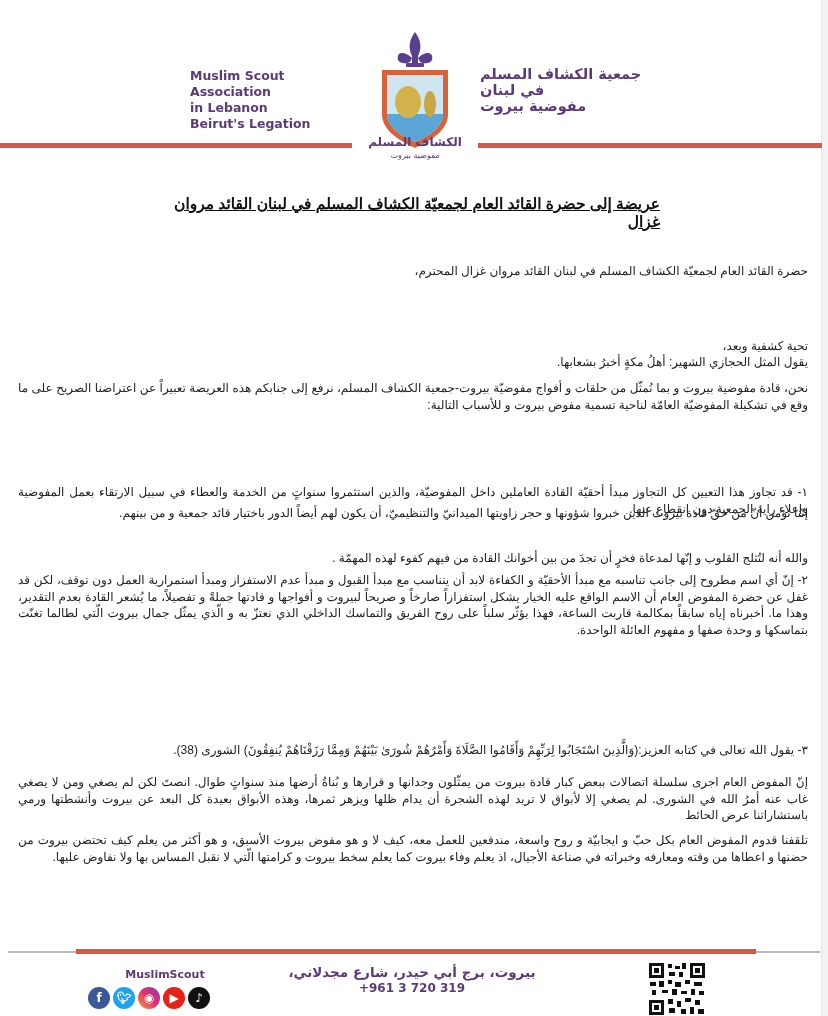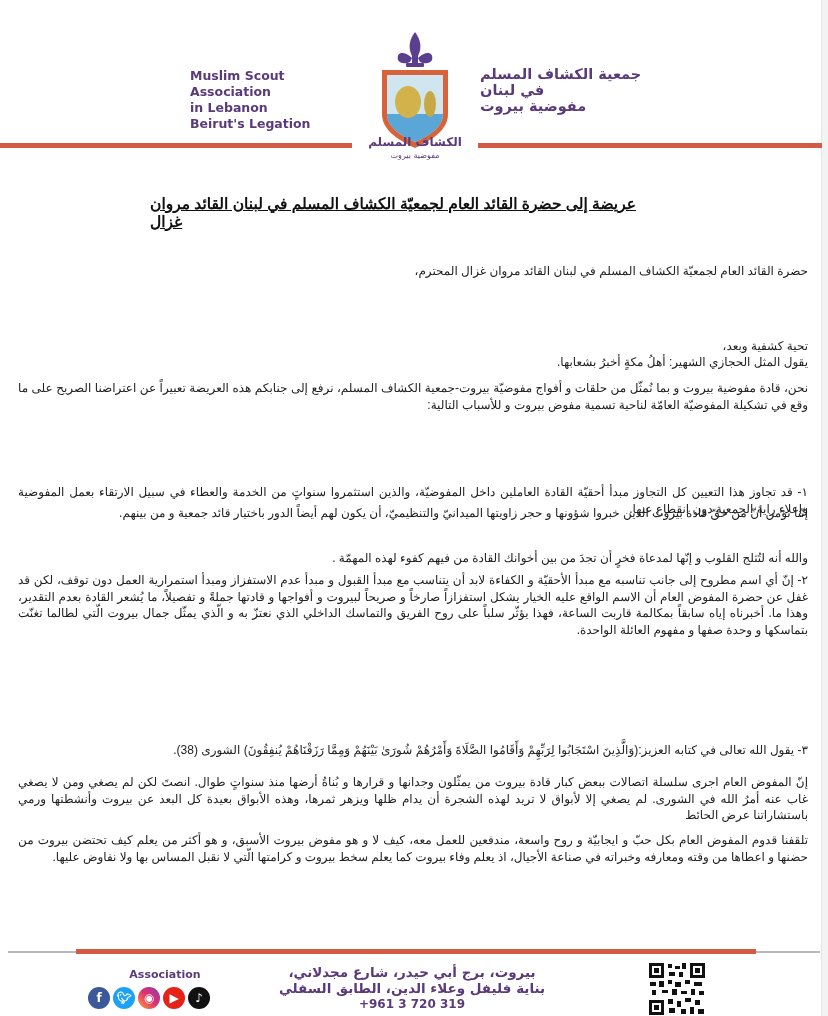--- a/index.html
+++ b/index.html
@@ -12,21 +12,21 @@
   .hdr-ar { position:absolute; left:480px; top:66px; width:180px; text-align:left; direction:rtl;
             font-family:"DejaVu Sans",sans-serif; font-weight:bold; font-size:14.5px; line-height:16px; color:#5b3a7a; }
   .hdr-line { position:absolute; top:143px; height:5px; background:#d35a44; }
   .hdr-line.left { left:0; width:352px; }
   .hdr-line.right { left:478px; width:344px; }
   .logo { position:absolute; left:376px; top:30px; width:78px; height:130px; }
   .logo-caption { position:absolute; left:356px; top:136px; width:118px; text-align:center; direction:rtl;
                   color:#5b3a7a; font-weight:bold; font-size:12px; line-height:13px; }
   .logo-caption .sub { font-size:8px; font-weight:normal; display:block; }
   
-  .title { position:absolute; left:150px; top:195px; width:510px; text-align:left; direction:rtl;
+  .title { position:absolute; left:150px; top:195px; width:510px; text-align:right; direction:rtl;
            font-family:"Liberation Sans",sans-serif; font-weight:bold; font-size:15.5px; text-decoration:underline; color:#111; }
   
   .para { position:absolute; right:20px; direction:rtl; text-align:justify; text-align-last:right;
           font-family:"Liberation Sans",sans-serif; font-size:12px; line-height:16.5px; color:#222; }
   .p-salut { top:263px; width:420px; }
   .p-greet { top:294px; width:420px;margin-top:44px; }
   .p-proverb { top:354px; width:420px; }
   .p-intro { top:380px; width:790px; }
   .p-r1a { top:460px; width:790px;margin-top:24px; }
   .p-r1b { top:505px; width:790px; }
@@ -102,32 +102,31 @@
 
 <div class="para p-r2">٢- إنّ أي اسم مطروح إلى جانب تناسبه مع مبدأ الأحقيّة و الكفاءة لابد أن يتناسب مع مبدأ القبول و مبدأ عدم الاستفزاز ومبدأ استمرارية العمل دون توقف، لكن قد غفل عن حضرة المفوض العام أن الاسم الواقع عليه الخيار يشكل استفزازاً صارخاً و صريحاً لبيروت و أفواجها و قادتها جملةً و تفصيلاً، ما يُشعر القادة بعدم التقدير، وهذا ما. أخبرناه إياه سابقاً بمكالمة قاربت الساعة، فهذا يؤثّر سلباً على روح الفريق والتماسك الداخلي الذي نعتزّ به و الّذي يمثّل جمال بيروت الّتي لطالما تغنّت بتماسكها و وحدة صفها و مفهوم العائلة الواحدة.</div>
 
 <div class="para p-r3a">٣- يقول الله تعالى في كتابه العزيز:(وَالَّذِينَ اسْتَجَابُوا لِرَبِّهِمْ وَأَقَامُوا الصَّلَاةَ وَأَمْرُهُمْ شُورَىٰ بَيْنَهُمْ وَمِمَّا رَزَقْنَاهُمْ يُنفِقُونَ) الشورى (38).</div>
 <div class="para p-r3b">إنّ المفوض العام اجرى سلسلة اتصالات ببعض كبار قادة بيروت من يمثّلون وجدانها و قرارها و بُناةُ أرضها منذ سنواتٍ طوال. انصتَ لكن لم يصغي ومن لا يصغي غاب عنه أمرُ الله في الشورى. لم يصغي إلا لأبواق لا تريد لهذه الشجرة أن يدام ظلها ويزهر ثمرها، وهذه الأبواق بعيدة كل البعد عن بيروت وأنشطتها ورمي باستشاراتنا عرض الحائط</div>
 <div class="para p-r3c">تلقفنا قدوم المفوض العام بكل حبّ و ايجابيّة و روح واسعة، مندفعين للعمل معه، كيف لا و هو مفوض بيروت الأسبق، و هو أكثر من يعلم كيف تحتضن بيروت من حضنها و اعطاها من وقته ومعارفه وخبراته في صناعة الأجيال، اذ يعلم وفاء بيروت كما يعلم سخط بيروت و كرامتها الّتي لا نقبل المساس بها ولا نفاوض عليها.</div>
 
 <div class="ftr-line-grey"></div>
 <div class="ftr-line-red"></div>
 
-<div class="ftr-handle">Association</div>
+<div class="ftr-handle">MuslimScout</div>
 <div class="social">
   <span style="background:#3b5998;">f</span>
   <span style="background:#1da1f2;">🐦︎</span>
   <span style="background:linear-gradient(45deg,#f9a23a,#e1306c,#8a3ab9);">◉</span>
   <span style="background:#e62117;">▶</span>
   <span style="background:#111;">♪</span>
 </div>
 
 <div class="ftr-addr">
   <div>بيروت، برج أبي حيدر، شارع مجدلاني،</div>
-  <div>بناية فليفل وعلاء الدين، الطابق السفلي</div>
   <span class="ftr-phone">+961 3 720 319</span>
 </div>
 
 <svg class="qr" viewBox="0 0 58 54">
   <rect width="58" height="54" fill="#fff"></rect>
   <g fill="#111">
     <rect x="1" y="1" width="15" height="15"></rect>
       <rect x="4" y="4" width="9" height="9" fill="#fff"></rect>
       <rect x="6" y="6" width="5" height="5"></rect>
     <rect x="42" y="1" width="15" height="15"></rect>

